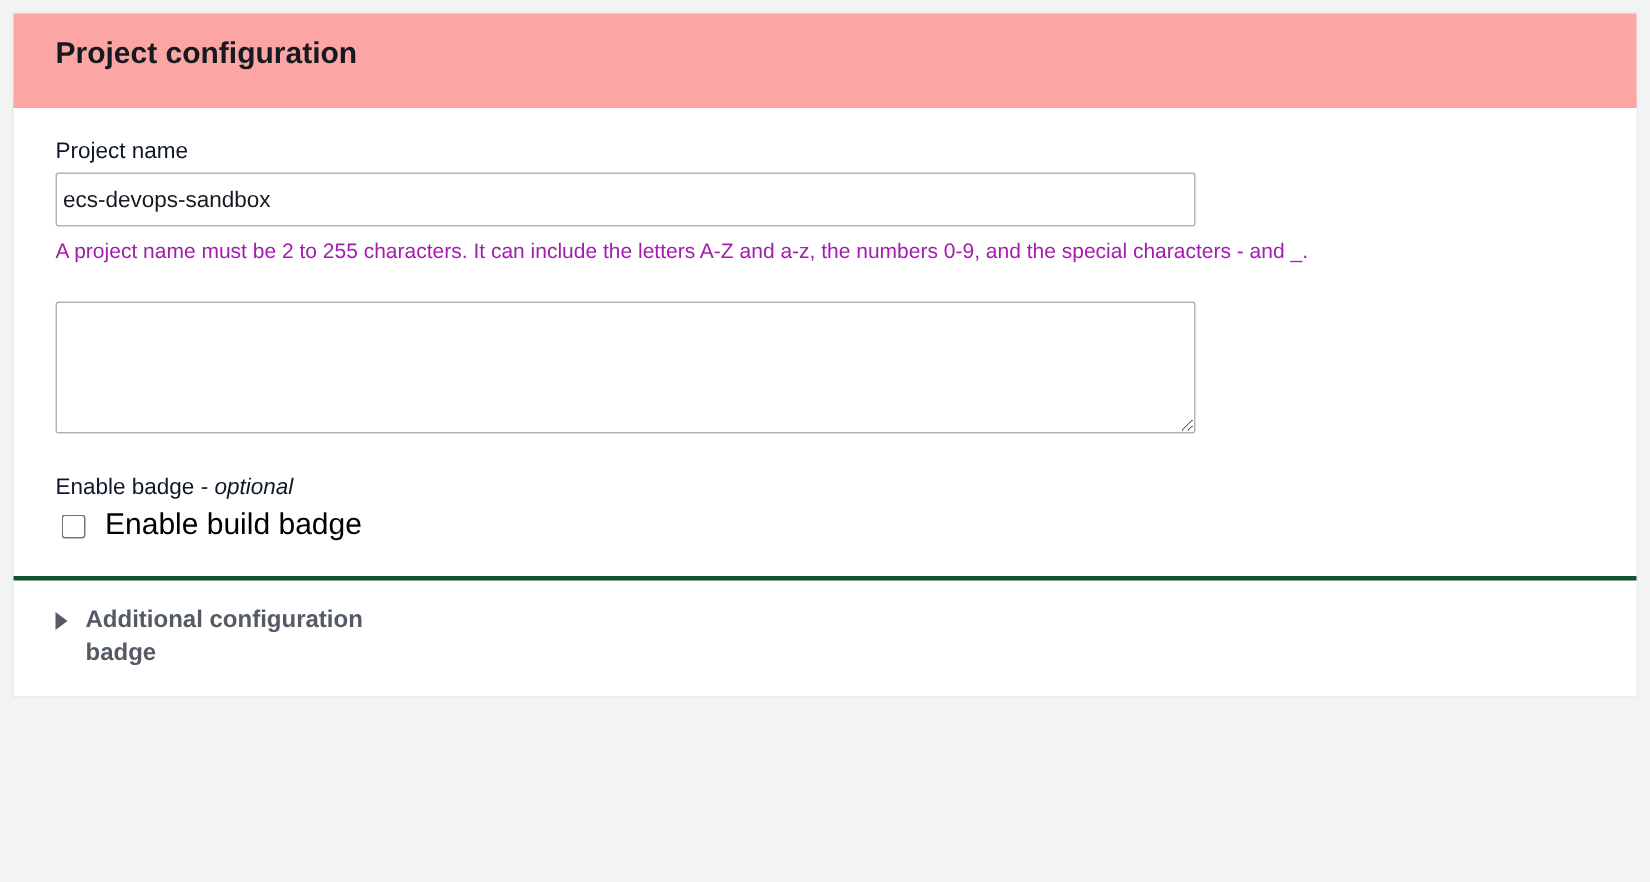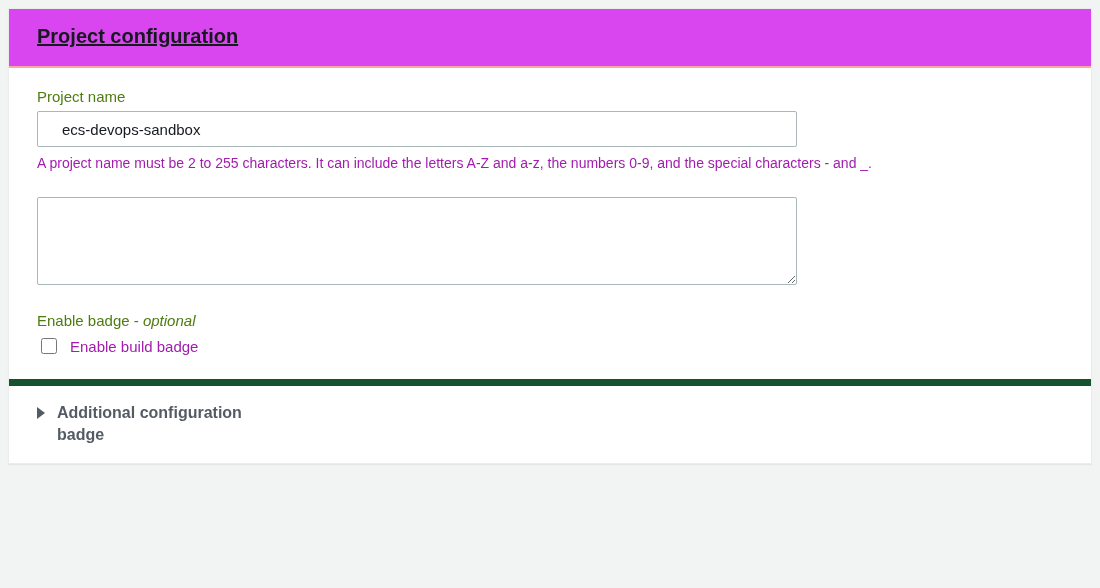--- a/index.html
+++ b/index.html
@@ -11,54 +11,53 @@
     font-size: 14px;
     color: #16191f;
   }
   .panel {
     background: #fff;
     border: 1px solid #eaeded;
     box-shadow: 0 1px 1px rgba(0,0,0,0.05);
   }
   .panel-header {
     padding: 16px 28px 18px 28px;
-    border-bottom: 2px solid #fca5a5;
-    background: #d946ef;
-    text-decoration: underline;
+    border-bottom: 6px solid #fca5a5;
+    background: #fca5a5;
   }
   .panel-header h2 {
     margin: 0;
     font-size: 20px;
     font-weight: 700;
     color: #16191f;
   }
   .panel-body {
     padding: 20px 28px 22px 28px;
   }
   .form-group {
     margin-bottom: 24px;
   }
   .form-group.last {
     margin-bottom: 0;
   }
   .form-label {
     display: block;
     font-size: 15px;
     margin-bottom: 6px;
-    color: #4d7c0f;
+    color: #0f172a;
   }
   .optional {
     font-style: italic;
     font-weight: 400;
   }
   .text-input {
     width: 760px;
     max-width: 100%;
     height: 36px;
-    padding: 6px 24px;
+    padding: 6px 4px;
     font-size: 15px;
     border: 1px solid #aab7b8;
     border-radius: 2px;
     color: #16191f;
     font-family: inherit;
   }
   .textarea-input {
     width: 760px;
     max-width: 100%;
     height: 88px;
@@ -81,25 +80,25 @@
     align-items: center;
     gap: 10px;
     margin-top: 6px;
   }
   .checkbox-row input[type="checkbox"] {
     width: 16px;
     height: 16px;
     border: 1px solid #aab7b8;
   }
   .checkbox-row label {
-    font-size: 15px;
-    color: #a21caf;
+    font-size: 20px;
+    color: #000000;
   }
   .expander-section {
-    border-top: 7px solid #14532d;
+    border-top: 3px solid #14532d;
     padding: 16px 28px 18px 28px;
   }
   .expander-header {
     display: flex;
     align-items: flex-start;
     gap: 12px;
     cursor: pointer;
   }
   .caret {
     width: 0;

